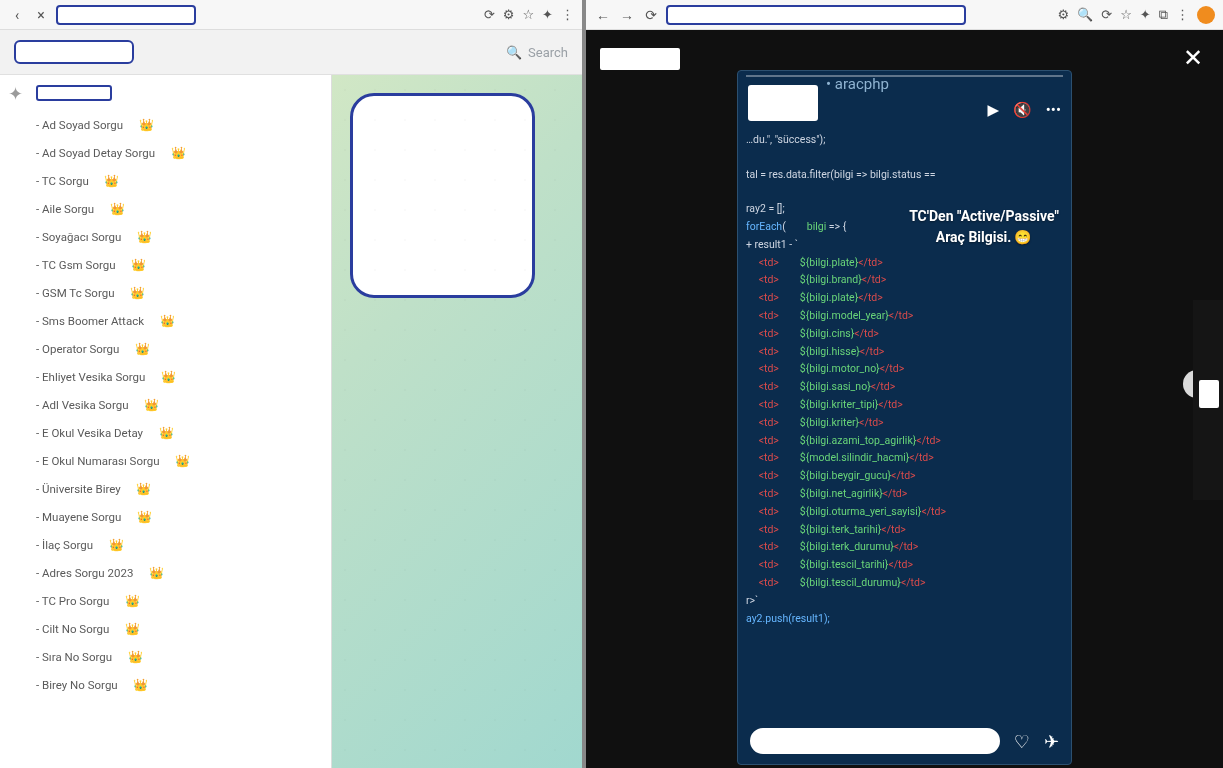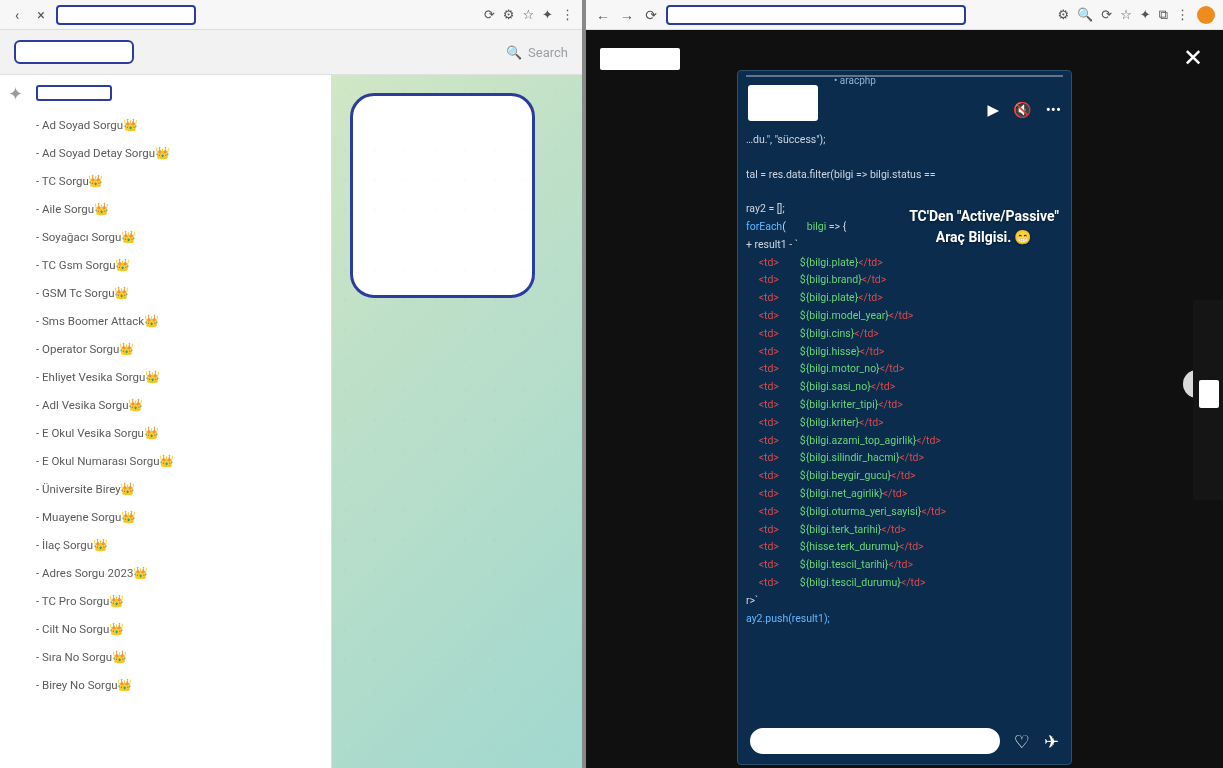--- a/index.html
+++ b/index.html
@@ -22,41 +22,41 @@
 .left-header { height: 45px; display: flex; align-items: center; justify-content: space-between; padding: 6px 14px; background: #f2f2f2; border-bottom: 1px solid #e0e0e0; }
 .left-header .badge { width: 120px; height: 24px; border: 2px solid #2a3d9e; border-radius: 6px; background: #fff; }
 .left-header .search { display: flex; align-items: center; gap: 6px; color: #9aa0a6; font-size: 13px; }
 
 .left-content { flex: 1; display: flex; background: linear-gradient(135deg, #e5efc2 0%, #bfe0c8 50%, #a1d8cf 100%); position: relative; overflow: hidden; }
 .left-content::before { content: ""; position: absolute; inset: 0; background-image: radial-gradient(rgba(0,0,0,0.05) 1px, transparent 1px); background-size: 30px 30px; opacity: 0.4; pointer-events: none; }
 
 .chat-list { width: 332px; background: #fff; border-right: 1px solid #ddd; overflow-y: auto; padding: 4px 18px 20px 36px; position: relative; }
 .chat-list .pin-icon { position: absolute; left: 8px; top: 8px; font-size: 18px; color: #9b9b9b; }
 .chat-list .title-box { width: 76px; height: 16px; border: 2px solid #2a3d9e; border-radius: 3px; margin: 6px 0 10px; }
-.chat-item { padding: 7px 0; font-size: 11.5px; color: #5a5a5a; display: flex; align-items: center; gap: 0; cursor: pointer; }
+.chat-item { padding: 7px 0; font-size: 11.5px; color: #5a5a5a; display: flex; align-items: center; gap: 16px; cursor: pointer; }
 .chat-item .crown { font-size: 12px; }
 
 .right-preview { flex: 1; padding: 18px; }
 .preview-box { width: 185px; height: 205px; border: 3px solid #2a3d9e; border-radius: 24px; background: #fff; }
 
 
 .right-nav-arrows { position: absolute; top: 50%; transform: translateY(-50%); }
 .right-nav-arrows.next { right: 12px; }
 .nav-circle { width: 28px; height: 28px; border-radius: 50%; background: rgba(255,255,255,0.85); display: flex; align-items: center; justify-content: center; color: #222; font-size: 14px; cursor: pointer; }
 
 .story-close { position: absolute; top: 44px; right: 20px; color: #fff; font-size: 24px; cursor: pointer; }
 
 .right-badge { position: absolute; top: 48px; left: 14px; width: 80px; height: 22px; border: 2px solid #fff; border-radius: 2px; background: #fff; }
 
 .story-frame { width: 335px; height: 695px; margin: 40px auto 0; background: #0b2c4d; border: 1px solid #2c5070; border-radius: 4px; position: relative; overflow: hidden; }
 .story-progress { position: absolute; top: 4px; left: 8px; right: 8px; height: 2px; background: rgba(255,255,255,0.35); }
 .story-user { position: absolute; top: 14px; left: 10px; width: 70px; height: 36px; background: #fff; border-radius: 3px; }
 .story-controls { position: absolute; top: 30px; right: 10px; display: flex; gap: 14px; color: #fff; font-size: 15px; }
 .story-controls span { cursor: pointer; }
-.story-meta { position: absolute; top: 4px; left: 88px; font-size: 10px; color: #8fb3d1; margin-left: 8px; }
+.story-meta { position: absolute; top: 4px; left: 88px; font-size: 15px; color: #8fb3d1; }
 .story-overlay { position: absolute; top: 135px; right: 12px; color: #fff; font-weight: 700; font-size: 14px; text-align: center; line-height: 1.5; text-shadow: 0 1px 2px rgba(0,0,0,0.4); }
 
 .codeblock { position: absolute; top: 60px; left: 8px; right: 8px; bottom: 50px; font-family: "Menlo", "Consolas", monospace; font-size: 10.5px; line-height: 1.6; white-space: pre-wrap; color: #c9e3f7; overflow: hidden; }
 .c-k { color: #66b6ff; }
 .c-f { color: #69d579; margin-left: 21px; }
 .c-t { color: #d94b4b; margin-top: 27px; }
 .c-v { color: #cfd6e2; }
 
 .story-bottom { position: absolute; bottom: 10px; left: 12px; right: 12px; display: flex; align-items: center; gap: 14px; }
 .msg-input { flex: 1; height: 26px; border: 2px solid #fff; border-radius: 14px; background: #fff; }
@@ -134,21 +134,21 @@
           </div>
           <div class="chat-item">
             <span>- Ehliyet Vesika Sorgu </span>
             <span class="crown">👑</span>
           </div>
           <div class="chat-item">
             <span>- Adl Vesika Sorgu </span>
             <span class="crown">👑</span>
           </div>
           <div class="chat-item">
-            <span>- E Okul Vesika Sorgu </span>
+            <span>- E Okul Vesika Detay </span>
             <span class="crown">👑</span>
           </div>
           <div class="chat-item">
             <span>- E Okul Numarası Sorgu </span>
             <span class="crown">👑</span>
           </div>
           <div class="chat-item">
             <span>- Üniversite Birey </span>
             <span class="crown">👑</span>
           </div>
@@ -236,26 +236,26 @@
   <span class="c-t">&lt;td&gt;</span><span class="c-f">${bilgi.brand}</span><span class="c-t">&lt;/td&gt;</span>
   <span class="c-t">&lt;td&gt;</span><span class="c-f">${bilgi.plate}</span><span class="c-t">&lt;/td&gt;</span>
   <span class="c-t">&lt;td&gt;</span><span class="c-f">${bilgi.model_year}</span><span class="c-t">&lt;/td&gt;</span>
   <span class="c-t">&lt;td&gt;</span><span class="c-f">${bilgi.cins}</span><span class="c-t">&lt;/td&gt;</span>
   <span class="c-t">&lt;td&gt;</span><span class="c-f">${bilgi.hisse}</span><span class="c-t">&lt;/td&gt;</span>
   <span class="c-t">&lt;td&gt;</span><span class="c-f">${bilgi.motor_no}</span><span class="c-t">&lt;/td&gt;</span>
   <span class="c-t">&lt;td&gt;</span><span class="c-f">${bilgi.sasi_no}</span><span class="c-t">&lt;/td&gt;</span>
   <span class="c-t">&lt;td&gt;</span><span class="c-f">${bilgi.kriter_tipi}</span><span class="c-t">&lt;/td&gt;</span>
   <span class="c-t">&lt;td&gt;</span><span class="c-f">${bilgi.kriter}</span><span class="c-t">&lt;/td&gt;</span>
   <span class="c-t">&lt;td&gt;</span><span class="c-f">${bilgi.azami_top_agirlik}</span><span class="c-t">&lt;/td&gt;</span>
-  <span class="c-t">&lt;td&gt;</span><span class="c-f">${bilgi.silindir_hacmi}</span><span class="c-t">&lt;/td&gt;</span>
+  <span class="c-t">&lt;td&gt;</span><span class="c-f">${model.silindir_hacmi}</span><span class="c-t">&lt;/td&gt;</span>
   <span class="c-t">&lt;td&gt;</span><span class="c-f">${bilgi.beygir_gucu}</span><span class="c-t">&lt;/td&gt;</span>
   <span class="c-t">&lt;td&gt;</span><span class="c-f">${bilgi.net_agirlik}</span><span class="c-t">&lt;/td&gt;</span>
   <span class="c-t">&lt;td&gt;</span><span class="c-f">${bilgi.oturma_yeri_sayisi}</span><span class="c-t">&lt;/td&gt;</span>
   <span class="c-t">&lt;td&gt;</span><span class="c-f">${bilgi.terk_tarihi}</span><span class="c-t">&lt;/td&gt;</span>
-  <span class="c-t">&lt;td&gt;</span><span class="c-f">${hisse.terk_durumu}</span><span class="c-t">&lt;/td&gt;</span>
+  <span class="c-t">&lt;td&gt;</span><span class="c-f">${bilgi.terk_durumu}</span><span class="c-t">&lt;/td&gt;</span>
   <span class="c-t">&lt;td&gt;</span><span class="c-f">${bilgi.tescil_tarihi}</span><span class="c-t">&lt;/td&gt;</span>
   <span class="c-t">&lt;td&gt;</span><span class="c-f">${bilgi.tescil_durumu}</span><span class="c-t">&lt;/td&gt;</span>
 <span class="c-v">r&gt;`</span>
 <span class="c-k">ay2.push(result1);</span>
 </pre>
 
     <div class="story-bottom">
       <div class="msg-input"></div>
       <span class="ico">♡</span>
       <span class="ico">✈</span>

